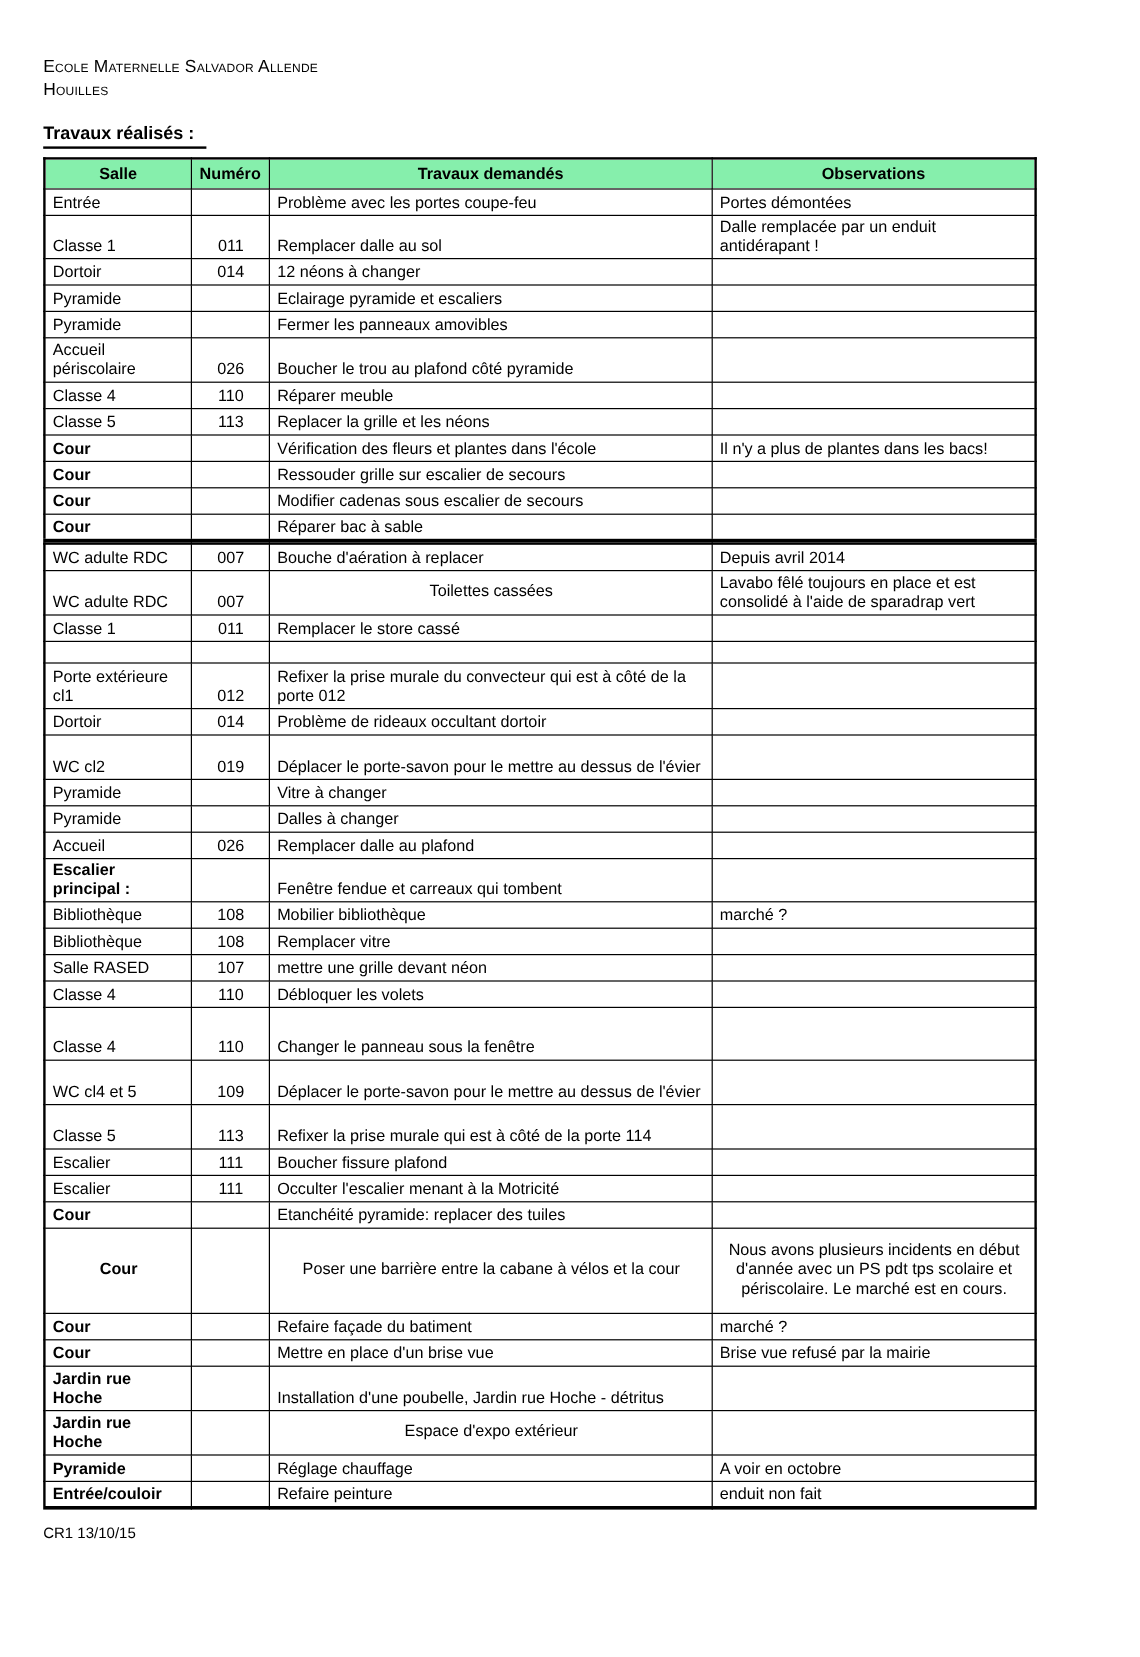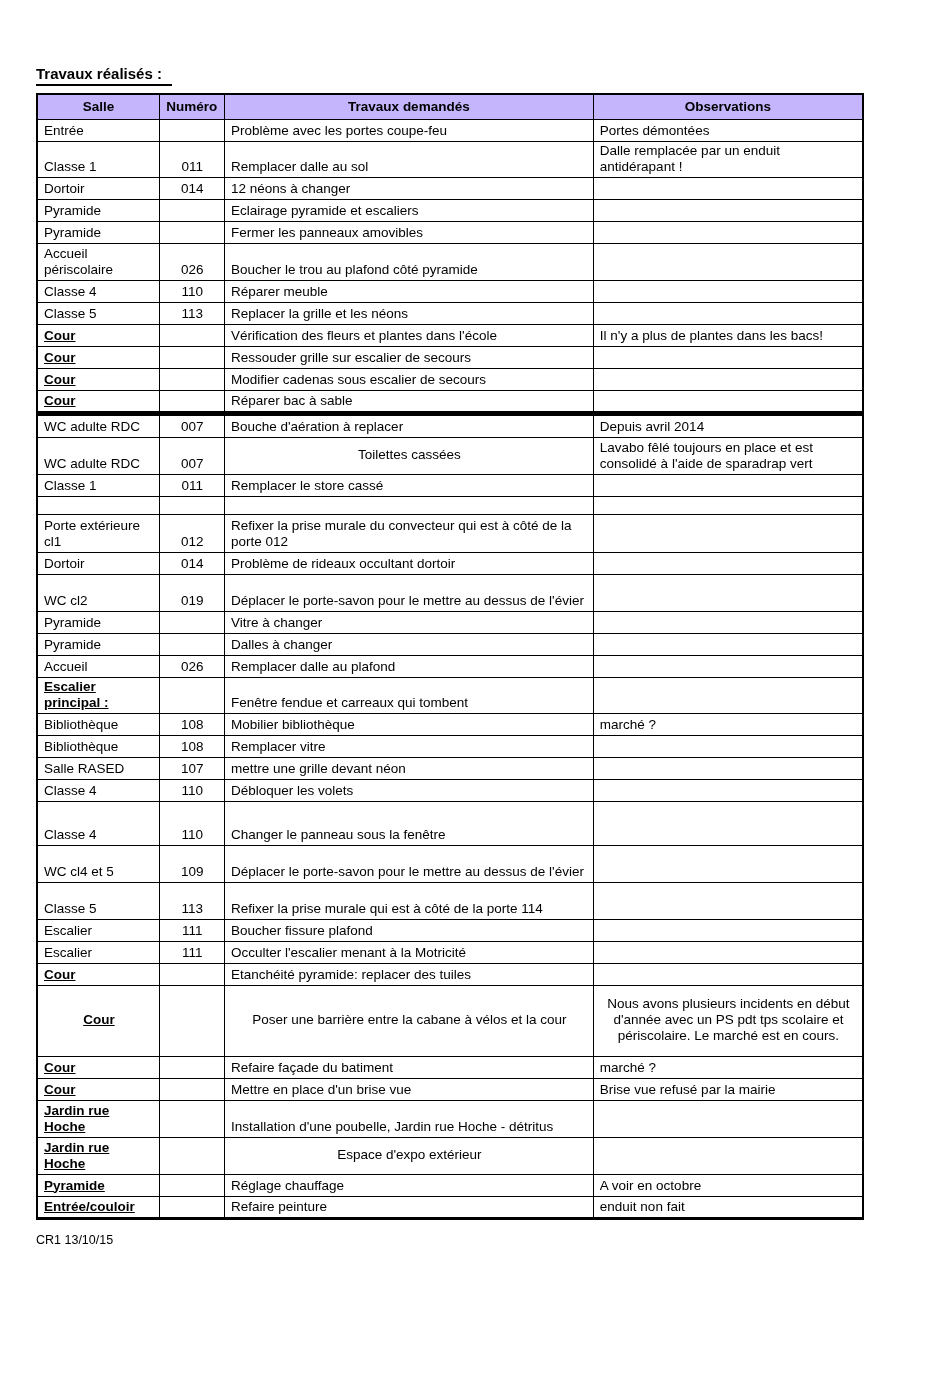--- a/index.html
+++ b/index.html
@@ -32,42 +32,46 @@
     font-size: 13.5px; line-height: 16px;
   }
   table.works td, table.works th {
     border: 1px solid #000;
     padding: 1px 5px 2px 6px;
     vertical-align: bottom;
     overflow: hidden;
     word-wrap: break-word;
   }
   table.works th {
-    background: #c4b5fd;
+    background: #86efac;
     font-weight: bold;
     vertical-align: middle;
     padding: 2px 5px;
     height: 20px;
   }
   table.works tr { height: 22px; }
   .th-c { text-align: center; }
   .th-l { text-align: center; }
   td.c-num { text-align: center; }
-  td.b { font-weight: bold; text-decoration: underline; }
+  td.b { font-weight: bold; }
   .vm { vertical-align: middle !important; text-align: center; }
   .footer-note {
     margin-top: 13px;
     font-size: 12.5px;
   }
 </style>
 </head>
 <body>
 
 <div class="page">
 
+  <div>
+    <div class="school-name">Ecole Maternelle Salvador Allende</div>
+    <div class="school-name">Houilles</div>
+  </div>
 
   <div class="section-heading">
     <span>Travaux réalisés :</span>
   </div>
 
   <table class="works" id="table-0">
     <colgroup>
       <col style="width:122px">
         <col style="width:65px">
         <col style="width:368px">

